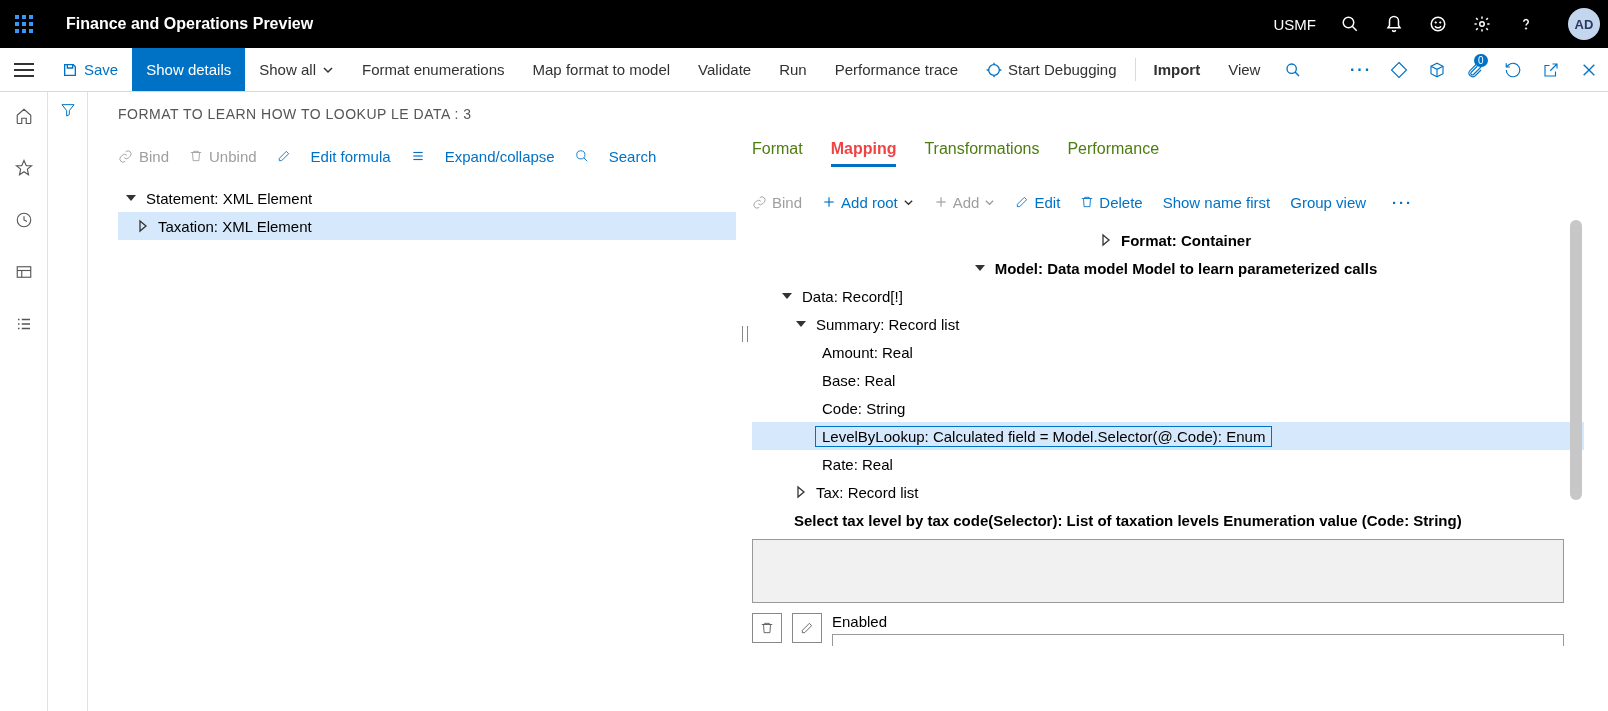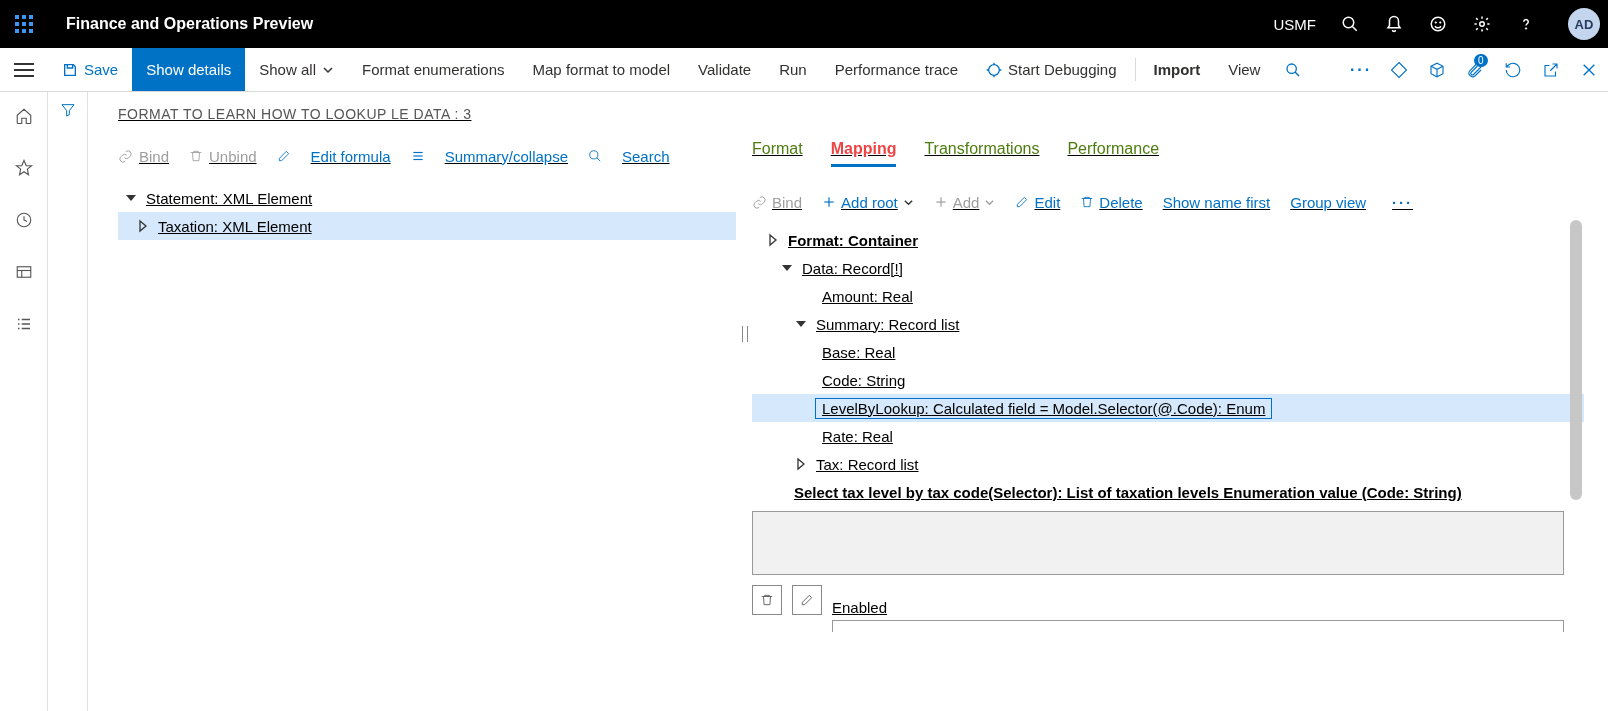--- a/index.html
+++ b/index.html
@@ -26,21 +26,21 @@
 .cmd-item.blue-bg { background: #0072c6; color: #fff; }
 .cmd-item.save { color: #0072c6; }
 .cmd-spacer { flex: 1; }
 .cmd-icon-only { width: 38px; display: flex; align-items: center; justify-content: center; }
 .cmd-sep { width: 1px; background: #d9d9d9; margin: 10px 4px; }
 .cmd-icon-only svg, .cmd-item svg { stroke-width: 1.5; }
 .badge-wrap { position: relative; }
 .badge { position: absolute; top: 6px; left: 18px; background: #0072c6; color: #fff; font-size: 10px; border-radius: 8px; padding: 0 4px; line-height: 13px; min-width: 13px; text-align: center; }
 
 
-.main { display: flex; height: calc(711px - 48px - 44px); text-decoration: underline; }
+.main { display: flex; height: calc(711px - 48px - 44px); }
 .nav-rail { width: 48px; border-right: 1px solid #e1e1e1; display: flex; flex-direction: column; align-items: center; padding-top: 8px; gap: 20px; }
 .nav-rail > div { width: 48px; height: 32px; display: flex; align-items: center; justify-content: center; }
 .filter-col { width: 40px; border-right: 1px solid #e1e1e1; display: flex; justify-content: center; padding-top: 10px; }
 .content { flex: 1; padding: 14px 24px 0 30px; overflow: hidden; position: relative; }
 
 .breadcrumb { font-size: 14px; color: #555; letter-spacing: 0.5px; }
 .page-title { font-size: 30px; font-weight: 600; color: #222; margin-top: 2px; }
 
 .panels { display: flex; margin-top: 18px; gap: 16px; height: calc(100% - 80px); }
 .left-panel { width: 618px; }
@@ -65,36 +65,36 @@
 .rt-link { color: #0072c6; display: flex; align-items: center; gap: 5px; cursor: pointer; }
 .rt-disabled { color: #9e9e9e; display: flex; align-items: center; gap: 5px; }
 .dots { color: #0072c6; letter-spacing: 2px; font-weight: bold; padding: 0 6px; }
 
 .mtree { margin-top: 6px; font-size: 15px; }
 .mrow { display: flex; align-items: center; min-height: 28px; }
 .mrow.bold { font-weight: 600; }
 .mrow.sel { background: #d6e8fb; }
 .mrow.sel .mlabel { border: 1px solid #0072c6; background: #fff0; padding: 1px 6px; }
 .mlabel { padding: 1px 0; }
-.pad-0 { padding-left: 14px; }
+.pad-0 { padding-left: 14px; justify-content: center; }
 .pad-1 { padding-left: 28px; }
 .pad-2 { padding-left: 42px; }
 .pad-4 { padding-left: 70px; }
 .pad-4b { padding-left: 63px; }
 
 .splitter { position: absolute; left: -10px; top: 186px; width: 6px; height: 16px; display: flex; justify-content: space-between; }
 .splitter span { width: 1px; background: #888; }
 
 .desc-line { font-size: 15px; font-weight: 600; margin-top: 6px; padding-left: 42px; }
 
 .gray-box { margin-top: 10px; height: 64px; border: 1px solid #999; background: #f1f1f1; width: calc(100% - 20px); }
 .enabled-row { display: flex; align-items: flex-start; gap: 10px; margin-top: 10px; }
 .small-btn { width: 30px; height: 30px; border: 1px solid #888; display: flex; align-items: center; justify-content: center; background: #fff; }
 .enabled-col { flex: 1; }
-.enabled-label { font-size: 15px; margin-top: 14px; }
+.enabled-label { font-size: 15px; }
 .enabled-input { width: calc(100% - 20px); height: 12px; border: 1px solid #999; border-bottom: none; margin-top: 4px; }
 
 .scrollbar { position: absolute; right: 2px; top: 80px; width: 12px; height: 280px; background: #c7c7c7; border-radius: 6px; }
 
 svg { overflow: visible; }
 </style>
 </head>
 <body>
 
 <div class="top-header">
@@ -318,21 +318,21 @@
                 <path d="M4 20h4L20 8l-4-4L4 16v4z" stroke-width="1.5"></path>
               </svg>
             <span>Edit formula</span>
           </div>
           <div class="tb-item link">
             <svg width="14" height="14" viewBox="0 0 24 24" fill="none" stroke="#0072c6">
                 <line x1="4" y1="6" x2="20" y2="6" stroke-width="2"></line>
                 <line x1="4" y1="12" x2="20" y2="12" stroke-width="2"></line>
                 <line x1="4" y1="18" x2="20" y2="18" stroke-width="2"></line>
               </svg>
-            <span>Summary/collapse</span>
+            <span>Expand/collapse</span>
           </div>
           <div class="tb-item link">
             <svg width="14" height="14" viewBox="0 0 24 24" fill="none" stroke="#0072c6">
                 <circle cx="10" cy="10" r="7" stroke-width="1.5"></circle>
                 <line x1="15" y1="15" x2="21" y2="21" stroke-width="1.5"></line>
               </svg>
             <span>Search</span>
           </div>
         </div>
 
@@ -420,39 +420,47 @@
 
         <div class="mtree">
           <div class="mrow bold pad-0">
             <span class="tw">
                 <svg width="10" height="10" viewBox="0 0 10 10">
                   <path d="M2 0l6 5-6 5z" fill="none" stroke="#333" stroke-width="1.3"></path>
                 </svg>
               </span>
             <span class="mlabel">Format: Container</span>
           </div>
+          <div class="mrow bold pad-0">
+            <span class="tw">
+                <svg width="10" height="10" viewBox="0 0 10 10">
+                  <path d="M0 2l5 6 5-6z" fill="#333"></path>
+                </svg>
+              </span>
+            <span class="mlabel">Model: Data model Model to learn parameterized calls</span>
+          </div>
           <div class="mrow pad-1">
             <span class="tw">
                 <svg width="10" height="10" viewBox="0 0 10 10">
                   <path d="M0 2l5 6 5-6z" fill="#333"></path>
                 </svg>
               </span>
             <span class="mlabel">Data: Record[!]</span>
+          </div>
+          <div class="mrow pad-2">
+            <span class="tw">
+                <svg width="10" height="10" viewBox="0 0 10 10">
+                  <path d="M0 2l5 6 5-6z" fill="#333"></path>
+                </svg>
+              </span>
+            <span class="mlabel">Summary: Record list</span>
           </div>
           <div class="mrow pad-4">
               <span class="mlabel">Amount: Real</span>
             </div>
-          <div class="mrow pad-2">
-            <span class="tw">
-                <svg width="10" height="10" viewBox="0 0 10 10">
-                  <path d="M0 2l5 6 5-6z" fill="#333"></path>
-                </svg>
-              </span>
-            <span class="mlabel">Summary: Record list</span>
-          </div>
           <div class="mrow pad-4">
               <span class="mlabel">Base: Real</span>
             </div>
           <div class="mrow pad-4">
               <span class="mlabel">Code: String</span>
             </div>
           <div class="mrow sel pad-4b">
               <span class="mlabel">LevelByLookup: Calculated field = Model.Selector(@.Code): Enum</span>
             </div>
           <div class="mrow pad-4">

